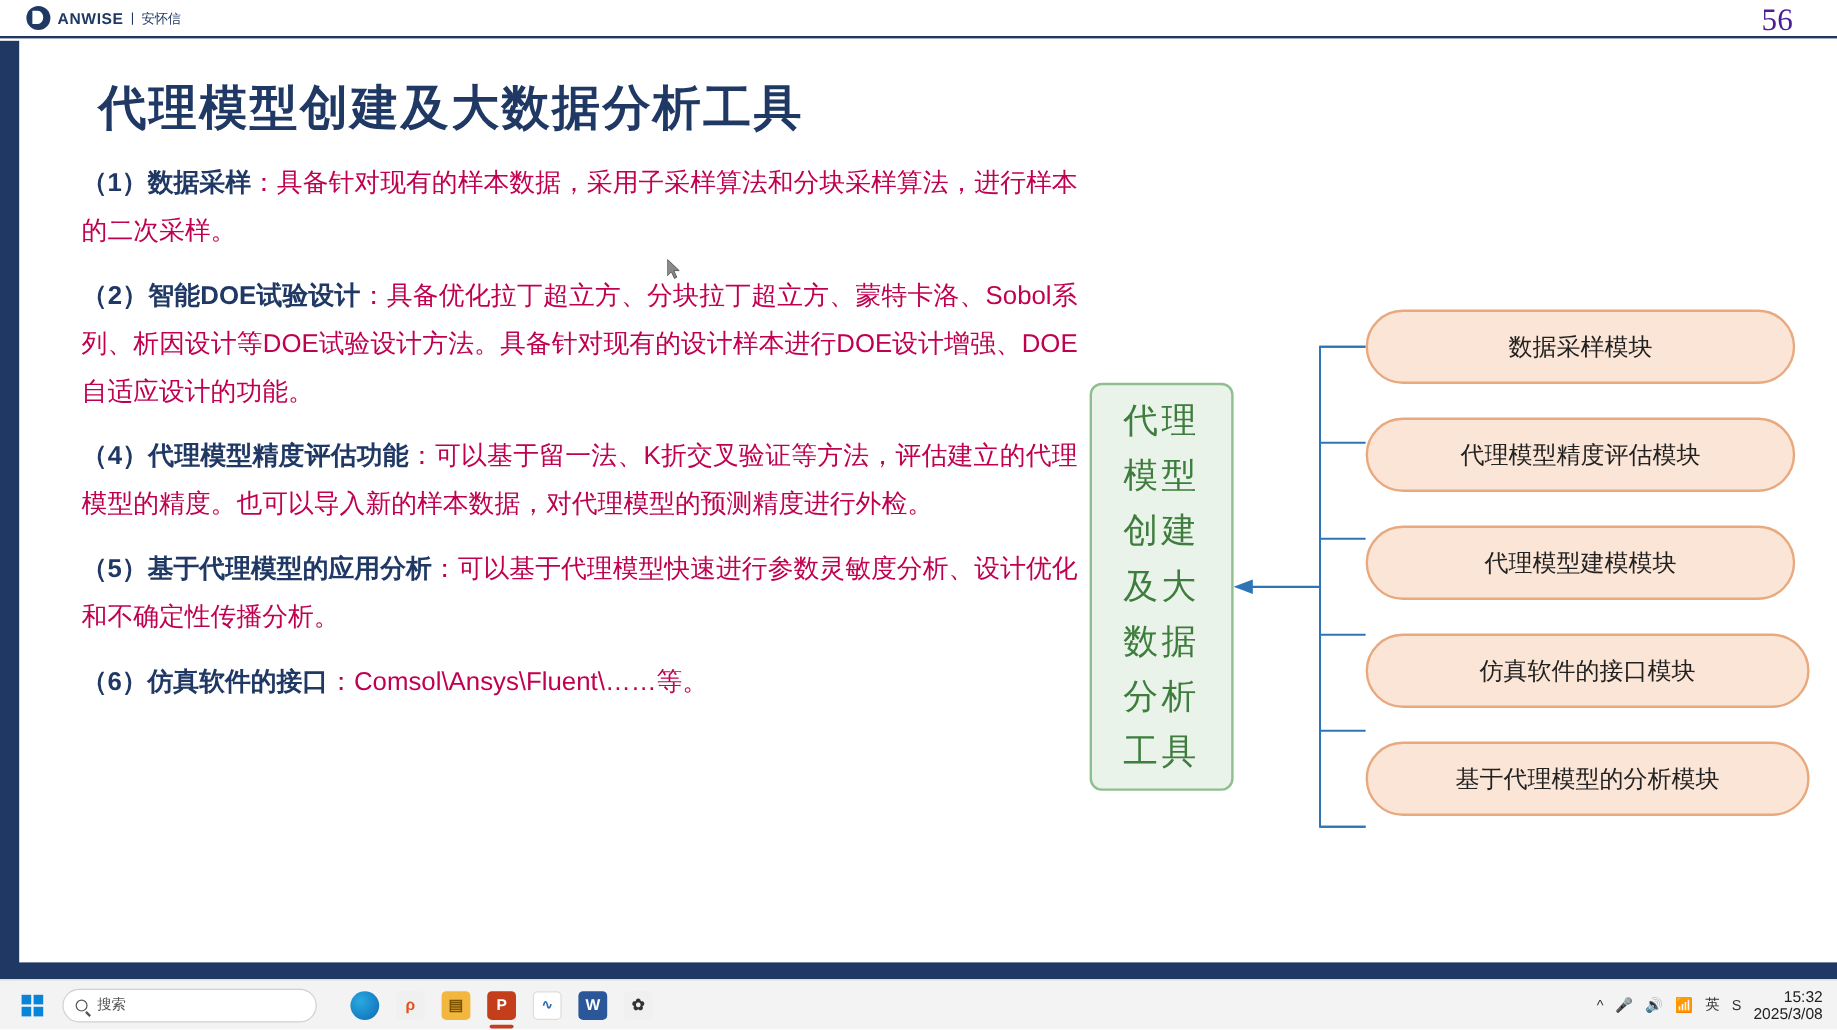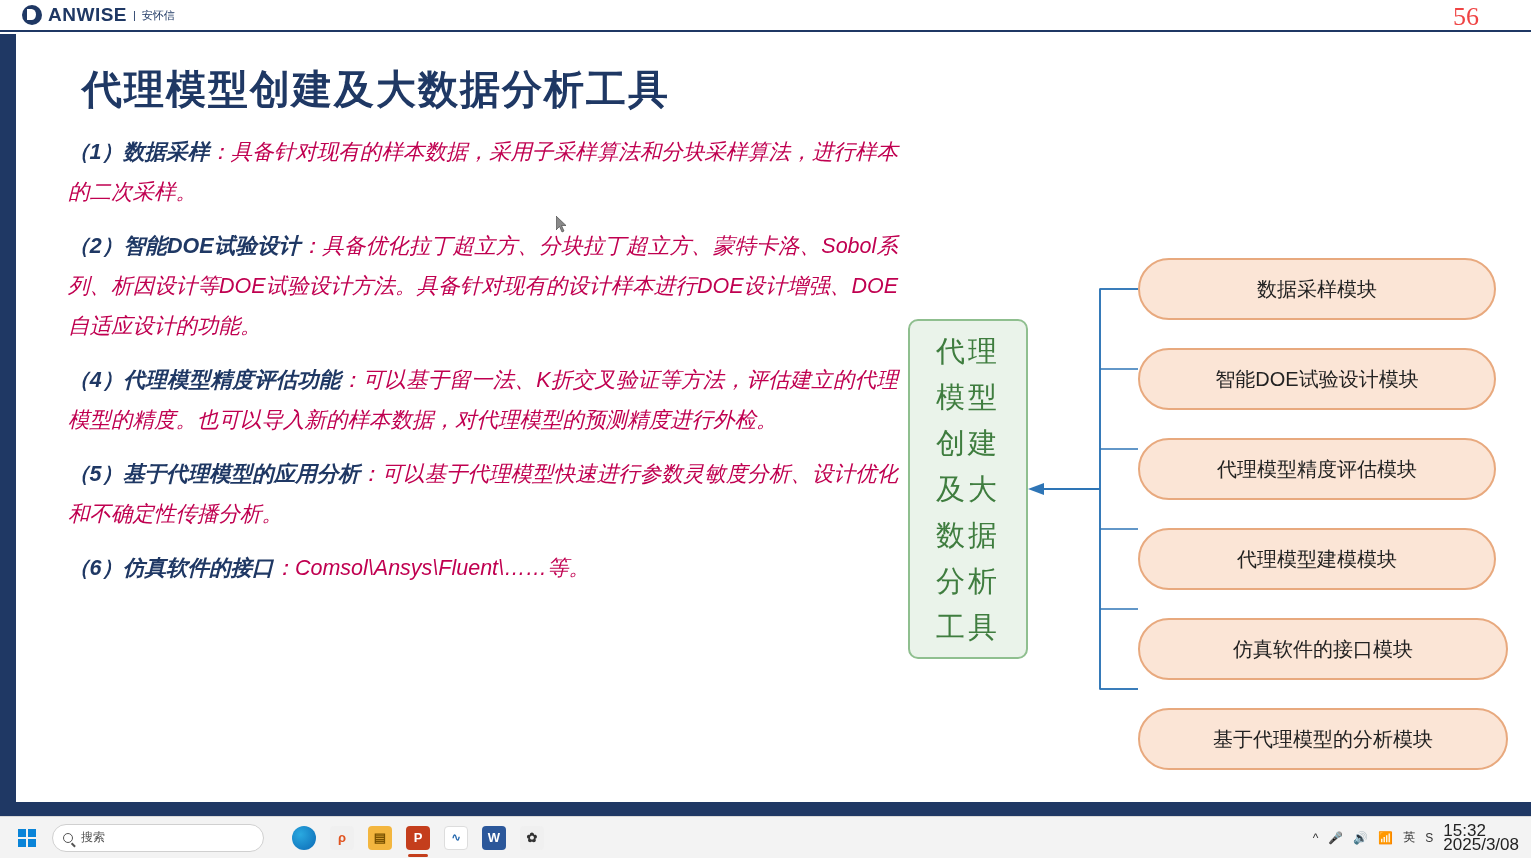--- a/index.html
+++ b/index.html
@@ -22,26 +22,26 @@
   .logo-mark {
     width: 20px; height: 20px; border-radius: 50%;
     background: #1f3864; position: relative; display:inline-block;
   }
   .logo-mark::after {
     content:""; position:absolute; left:5px; top:4px;
     width:9px; height:11px; border-radius: 0 60% 60% 0;
     background:#ffffff;
   }
   .logo-text {
-    font-size: 19px; font-weight: bold; color: #1f3864; letter-spacing: .5px;
+    font-size: 13px; font-weight: bold; color: #1f3864; letter-spacing: .5px;
   }
   .logo-sub { font-size: 11px; color: #1f3864; }
   .page-number {
-    position: absolute; right: 52px; top: 2px;
-    font-size: 26px; color: #ef4444; font-family: "Liberation Serif", serif;
+    position: absolute; right: 37px; top: 2px;
+    font-size: 26px; color: #4c1d95; font-family: "Liberation Serif", serif;
   }
 
   
   .slide {
     position: absolute; left: 0; top: 34px; width: 1531px; height: 782px;
     background: #ffffff;
   }
   .left-rail {
     position: absolute; left: 0; top: 0; width: 16px; height: 782px;
     background: #1f3864;
@@ -56,21 +56,21 @@
     font-size: 40px; font-weight: bold; color: #1f3864;
     letter-spacing: 2px;
   }
 
   
   .body {
     position: absolute; left: 68px; top: 98px; width: 830px;
   }
   .para {
     font-size: 21.5px; line-height: 40px; color: #c00050;
-    margin-bottom: 14px; text-align: justify; font-style: italic;
+    margin-bottom: 14px; text-align: justify;
   }
   .para .lead { color: #1f3864; font-weight: bold; }
   .para .lead-num { color: #1f3864; font-weight: bold; }
   .para .plain { color: #c00050; }
 
   
   .diagram { position: absolute; left: 890px; top: 150px; width: 620px; height: 560px; }
 
   .center-box {
     position: absolute; left: 18px; top: 135px;
@@ -142,21 +142,21 @@
   .tb-active { position: relative; }
   .tb-active::after {
     content:""; position:absolute; left: 2px; right: 2px; bottom: -7px;
     height: 3px; border-radius: 2px; background: #c43e1c;
   }
   .tray {
     margin-left: auto; display: flex; align-items: center; gap: 10px;
     padding-right: 12px; font-size: 11px; color: #333;
   }
   .tray-ico { font-size: 12px; color:#333; }
-  .clock { line-height: 14px; font-size: 17px; color:#222; }
+  .clock { text-align: right; line-height: 14px; font-size: 13px; color:#222; }
 </style>
 </head>
 <body>
 
 <div id="root">
 
   <div class="header">
     <div class="logo-wrap">
       <span class="logo-mark"></span>
       <span class="logo-text">ANWISE</span>
@@ -207,23 +207,20 @@
         <polygon points="138,305 154,299 154,311" fill="#2e75b6"></polygon>
       </svg>
 
       <div class="center-box">
         <div class="center-text">代理模型创建及大数据分析工具</div>
       </div>
 
       <div class="nodes">
         <div class="node" style="margin-top:74px;">
           <span>数据采样模块</span>
-        </div>
-        <div class="node">
-          <span>智能DOE试验设计模块</span>
         </div>
         <div class="node">
           <span>代理模型精度评估模块</span>
         </div>
         <div class="node">
           <span>代理模型建模模块</span>
         </div>
         <div class="node wide">
           <span>仿真软件的接口模块</span>
         </div>

